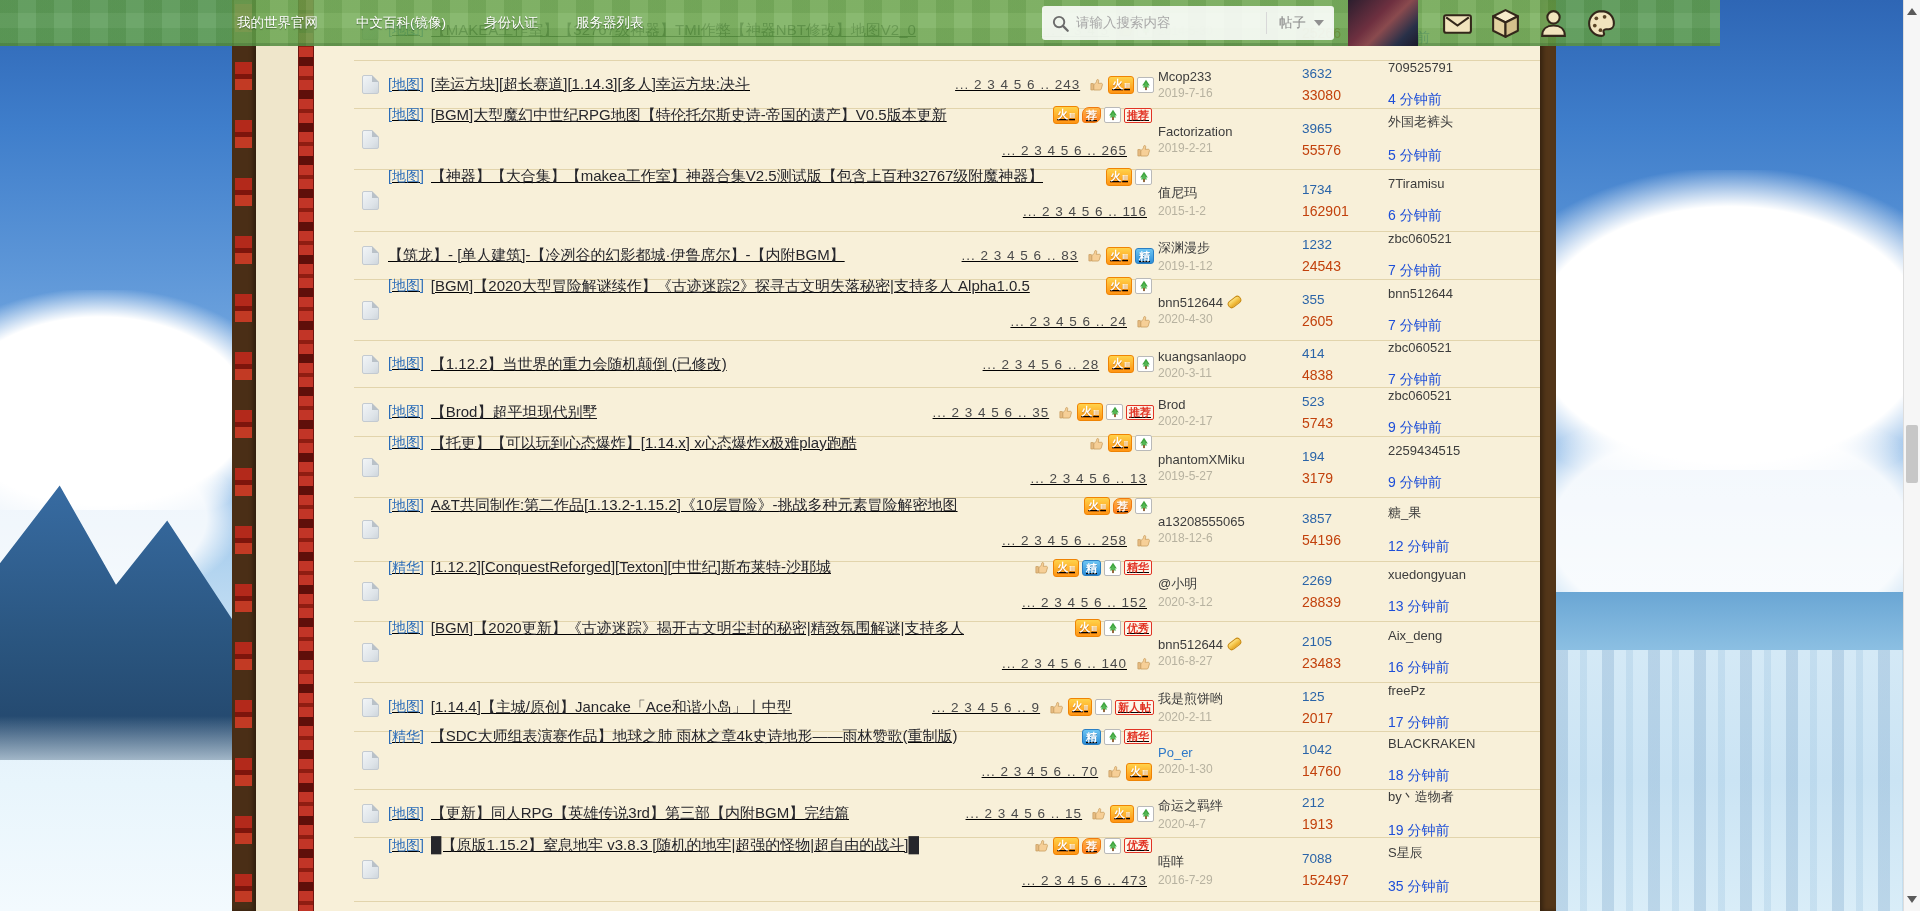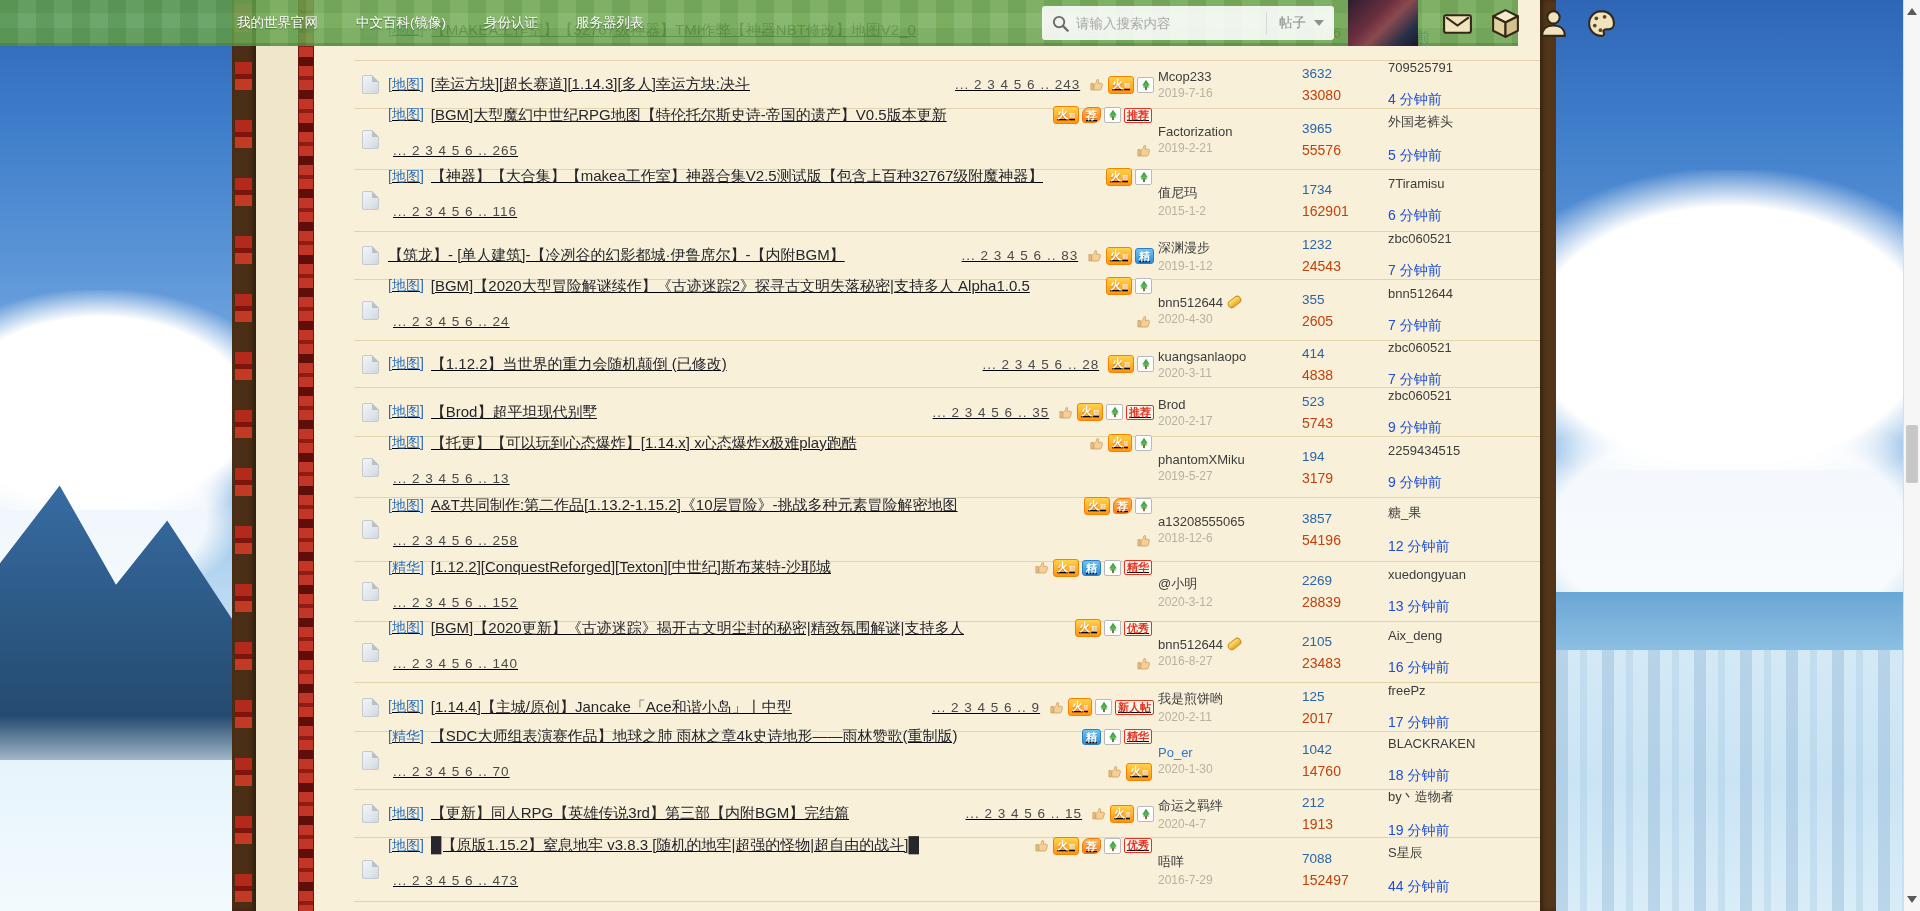--- a/index.html
+++ b/index.html
@@ -40,21 +40,21 @@
   .edge-right { width:16px; background:#533619; box-shadow:inset 3px 0 4px rgba(0,0,0,.35); }
 
   
   .row { display:flex; align-items:center; padding:0 0 0 8px; border-bottom:1px solid #e2d4ac; }
   .ficon { width:17px; height:19px; flex:0 0 17px; position:relative; border-radius:2px;
     background:linear-gradient(135deg,#f2f5f7 0%,#dde3e8 70%,#cfd6dc 100%); border:1px solid #c3cad1; }
   .ficon::after { content:""; position:absolute; right:-1px; top:-1px; border-style:solid;
     border-width:0 7px 7px 0; border-color:#f8f0d9 #f8f0d9 #b9c1c8 #b9c1c8; }
   .col-main { flex:1; min-width:0; margin-left:9px; display:flex; flex-direction:column; justify-content:center; gap:3px;text-decoration:underline; }
   .l1 { display:flex; align-items:center; white-space:nowrap; }
-  .l2 { display:flex; align-items:center; justify-content:space-between; white-space:nowrap; padding-right:2px; }
+  .l2 { display:flex; align-items:center; justify-content:flex-end; white-space:nowrap; padding-right:2px; }
   .tag { color:#2a6cb8; font-size:14px; text-decoration:none; margin-right:7px; flex:0 0 auto; }
   .title { color:#26262b; font-size:15px; text-decoration:none; overflow:hidden; text-overflow:clip; }
   .pages { color:#4a4a4a; font-size:13.5px; letter-spacing:1px; margin:15px 5px; cursor:pointer; }
   .bset { display:inline-flex; align-items:center; gap:3px; margin-left:4px; }
   .l1 .bset.push { margin-left:auto; margin-right:2px; }
   .col-author { width:148px; flex:0 0 148px; padding-left:4px; }
   .col-stats  { width:86px;  flex:0 0 86px; }
   .col-last   { width:152px; flex:0 0 152px; }
   .a-name { color:#3c3c3c; font-size:13px; display:flex; align-items:center; gap:4px; }
   .a-name.blue { color:#2d78c8; }
@@ -73,32 +73,32 @@
   .b-jing { background:linear-gradient(180deg,#6cc4f2,#2e8fd8); border:1px solid #2a7fc4; text-shadow:0 1px 0 rgba(20,90,150,.7); }
   .b-img { width:17px; height:16px; background:#fff; border:1px solid #b9b9b9; border-radius:2px;
     display:inline-flex; align-items:center; justify-content:center; }
   .b-thumb { display:inline-flex; width:16px; height:15px; }
   .stamp { color:#e23324; border:1px solid #e23324; background:rgba(255,252,248,.55);
     font-size:11px; line-height:13px; padding:0 2px; border-radius:2px; font-weight:bold; }
   .b-medal { width:15px; height:8px; border-radius:4px; background:linear-gradient(180deg,#ffe27a,#e8a71f);
     border:1px solid #c88a10; transform:rotate(-38deg); display:inline-block; }
 
   
-  .topbar { position:absolute; left:0; top:0; width:1518px; height:46px; z-index:5;
+  .topbar { position:absolute; left:0; top:0; width:1720px; height:46px; z-index:5;
     background-color:rgba(104,167,76,.85);
     background-image:repeating-linear-gradient(90deg,rgba(55,105,40,.10) 0 18px,rgba(255,255,255,.05) 18px 36px),
                      repeating-linear-gradient(0deg,rgba(55,105,40,.08) 0 15px,rgba(255,255,255,.04) 15px 30px);
     border-bottom:3px solid rgba(55,100,45,.30); }
   .navlinks { position:absolute; left:237px; top:0; height:46px; display:flex; align-items:center; gap:38px; }
   .navlinks span { color:#fff; font-size:13.5px; text-shadow:0 1px 1px rgba(35,70,25,.65); cursor:pointer; white-space:nowrap; }
   .searchbox { position:absolute; left:1042px; top:6px; width:292px; height:34px;
     background:rgba(255,255,255,.88); border-radius:3px; display:flex; align-items:center; }
   .searchbox .mag { margin:0 6px 0 9px; display:inline-flex; }
   .searchbox input { flex:1; min-width:0; border:none; outline:none; background:transparent;
-    font-size:13.5px; color:#444; font-family:Liberation Sans, sans-serif; }
+    font-size:13.5px; color:#444; font-family:Liberation Serif, serif; }
   .searchbox input::placeholder { color:#a8a8a8; }
   .stype { display:flex; align-items:center; gap:8px; padding:0 10px 0 12px; height:22px;
     border-left:1px solid #d8d8d8; color:#8a8a8a; font-size:13.5px; cursor:pointer; }
   .caret { width:0; height:0; border-left:5px solid transparent; border-right:5px solid transparent; border-top:6px solid #909090; }
   .avatar { position:absolute; left:1348px; top:0; width:70px; height:46px;
     background:linear-gradient(135deg,#2b1e2e 0%,#6e3040 40%,#8a4a4e 55%,#283048 80%,#1c1a2c 100%); }
   .picons { position:absolute; left:1441px; top:7px; display:flex; gap:15px; }
   .picon { width:33px; height:33px; display:inline-flex; cursor:pointer; }
 
   
@@ -754,21 +754,21 @@
         <div class="col-author">
           <div class="a-name">唔咩</div>
           <div class="a-date">2016-7-29</div>
         </div>
         <div class="col-stats">
           <div class="s-replies">7088</div>
           <div class="s-views">152497</div>
         </div>
         <div class="col-last">
           <div class="l-name">S星辰</div>
-          <div class="l-time">44 分钟前</div>
+          <div class="l-time">35 分钟前</div>
         </div>
       </div>
     </div>
   <div class="edge-right"></div>
 </div>
 
 <div class="topbar">
   <div class="navlinks">
     <span>我的世界官网</span>
     <span>中文百科(镜像)</span>

